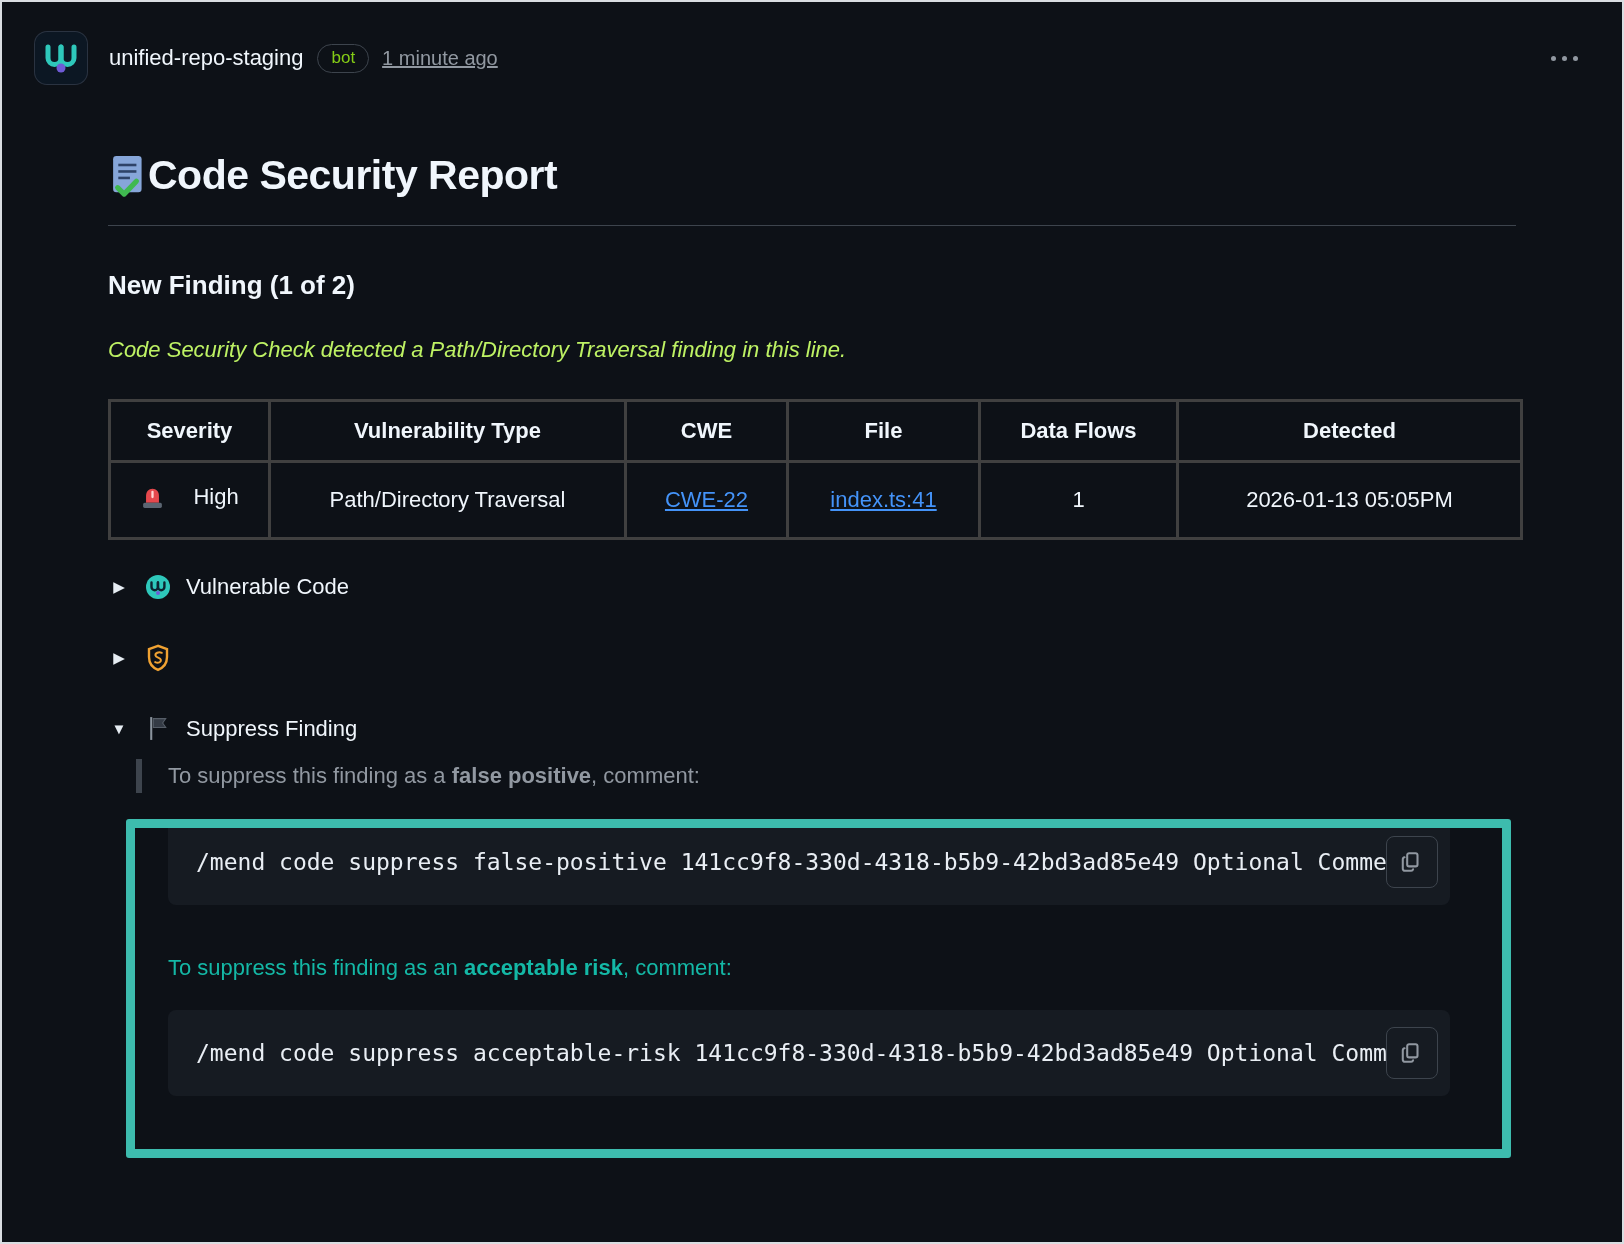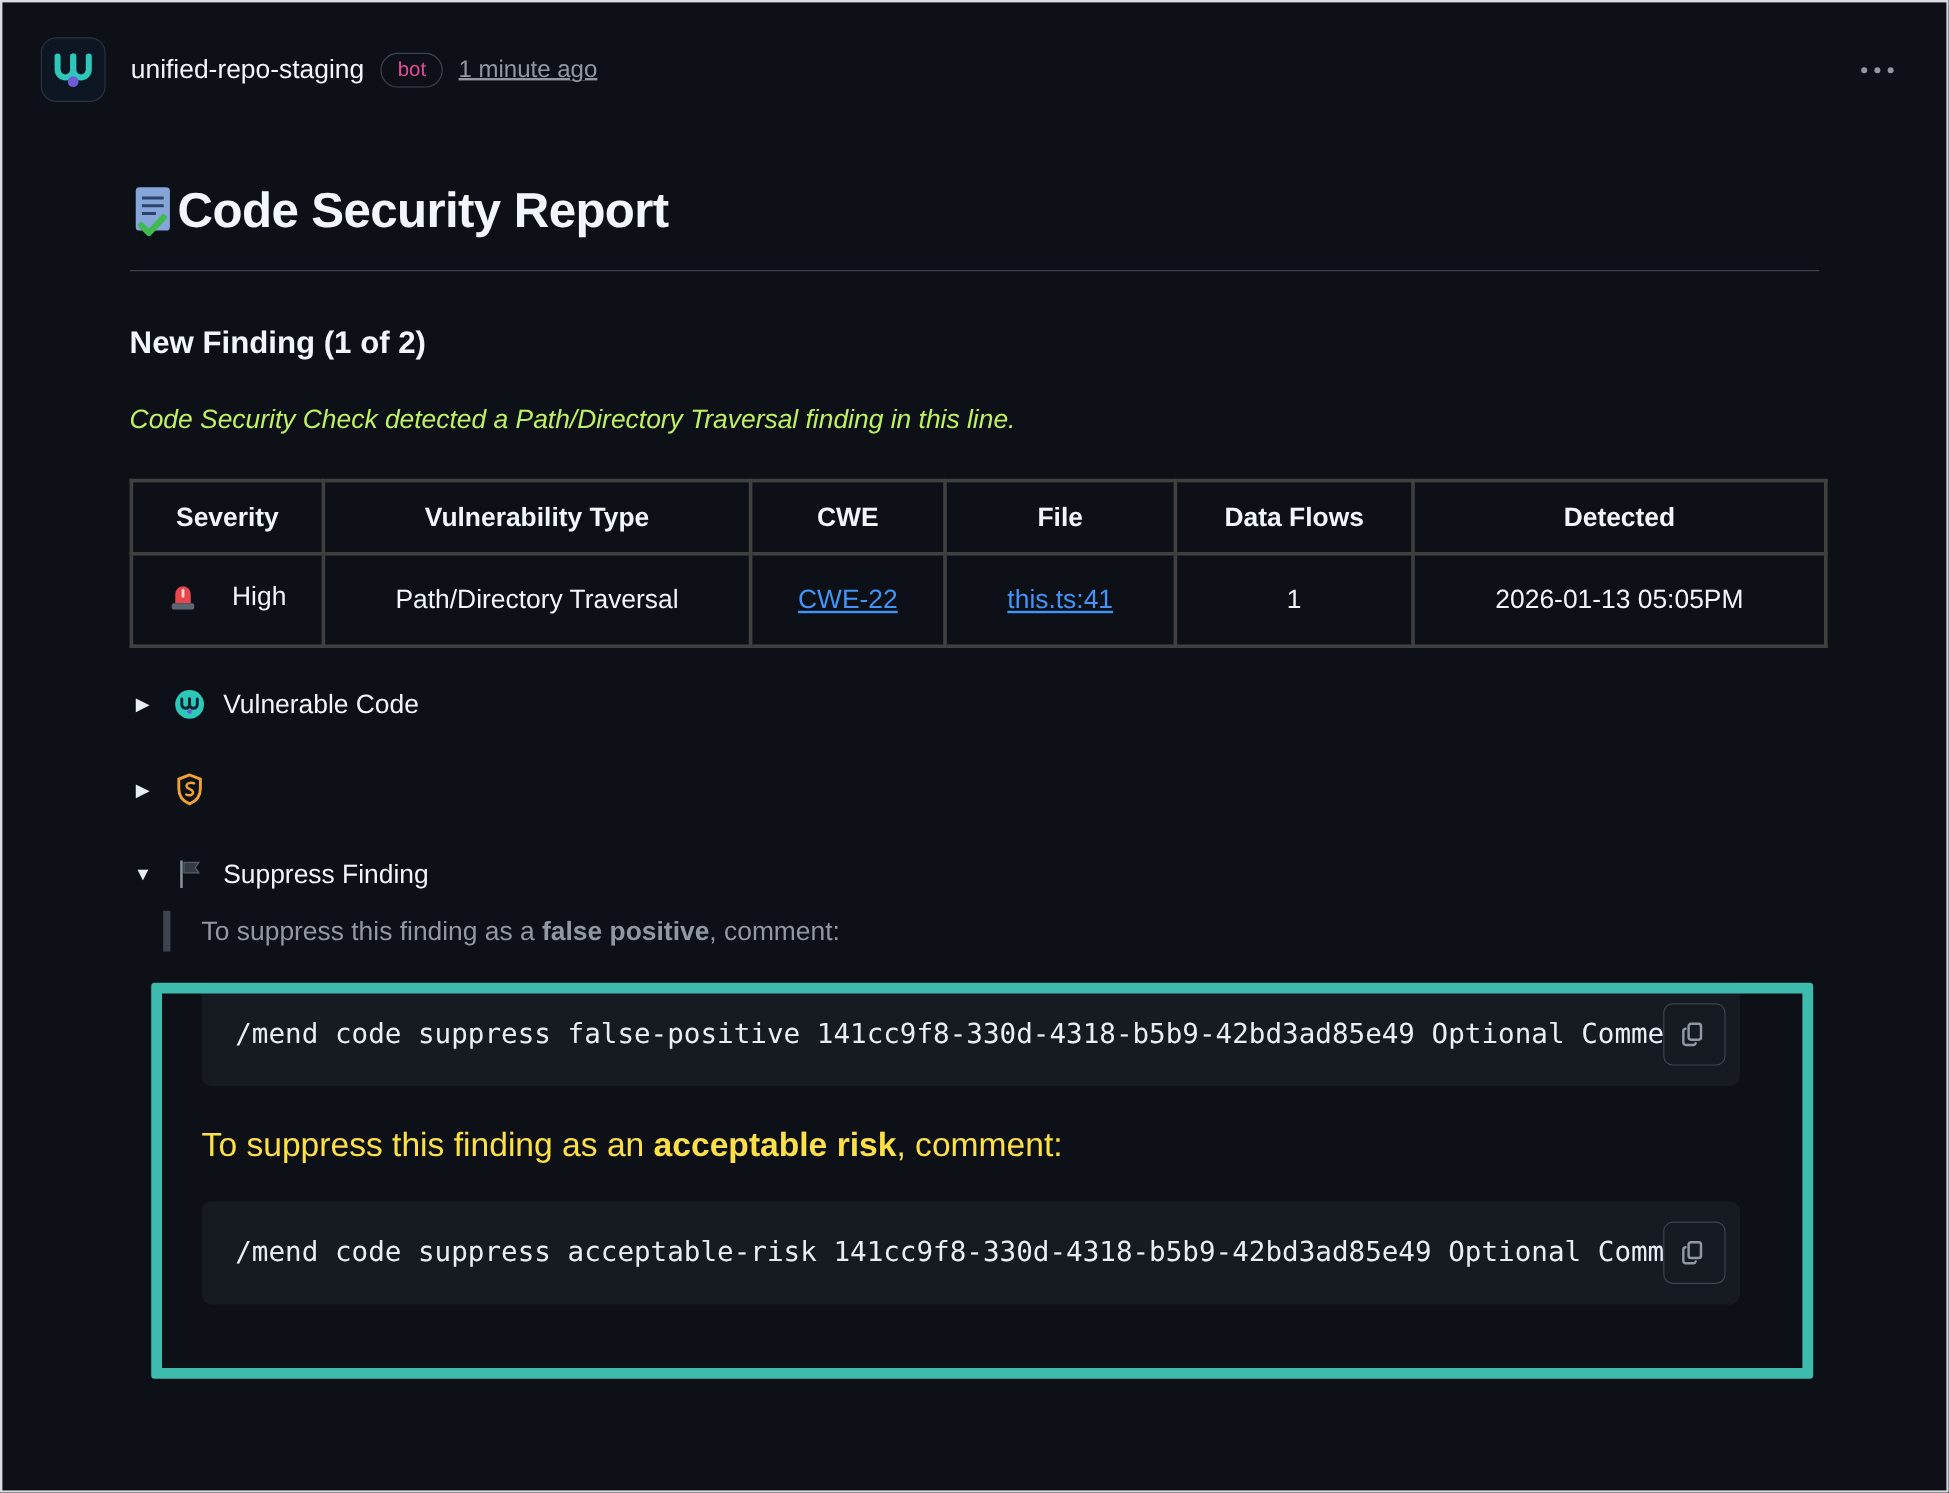--- a/index.html
+++ b/index.html
@@ -9,21 +9,21 @@
   .page { position:relative; width:1624px; height:1244px;
           background:#0d1117; border:2px solid #d9dde1; overflow:hidden; }
 
   
   .header { display:flex; align-items:center; padding:30px 36px 0 33px; }
   .avatar { width:52px; height:52px; border-radius:12px; background:#0c1723;
             display:flex; align-items:center; justify-content:center; flex:0 0 auto;
             box-shadow:0 0 0 1px #2a3341; cursor:pointer; }
   .username { margin-left:22px; font-size:22px; font-weight:400; color:#f0f6fc; cursor:pointer; }
   .bot-badge { margin-left:14px; border:1px solid #3d444d; border-radius:999px;
-               padding:3px 13px 4px; font-size:17px; color:#ec4899; }
+               padding:3px 13px 4px; font-size:17px; color:#84cc16; }
   .timestamp { margin-left:13px; color:#9198a1; font-size:20px;
                text-decoration:underline; cursor:pointer; }
   .kebab { margin-left:auto; display:flex; gap:6px; align-items:center; cursor:pointer; padding:8px; }
   .kebab i { width:5px; height:5px; border-radius:50%; background:#9198a1; display:block; }
 
   
   .content { margin:0 106px; }
   .title-row { display:flex; align-items:center; margin-top:68px; }
   .title-row h1 { font-size:41px; font-weight:700; letter-spacing:-0.5px; color:#f0f6fc; }
   hr.rule { border:none; border-top:1px solid #3d444d; margin-top:26px; }
@@ -46,21 +46,21 @@
   .details-row:first-of-type { margin-top:28px; }
   .arrow { width:22px; font-size:15px; color:#e6edf3; text-align:center; }
   .sec-icon { display:flex; align-items:center; justify-content:center; width:28px; }
 
   
   .suppress-content { margin-left:28px; }
   p.quote-line { border-left:6px solid #3d444d; padding-left:26px;
                  font-size:22px; color:#9198a1; margin-top:6px; line-height:1.55; }
   p.quote-line strong { font-weight:700; color:#9198a1; }
   .highlight-zone { position:relative; margin-left:32px; margin-top:14px; padding-bottom:62px; }
-  .plain-line { font-size:28px; color:#fde047; margin-top:28px; line-height:1.5; }
+  .plain-line { font-size:22px; color:#14b8a6; margin-top:46px; line-height:1.5; }
   .plain-line strong { font-weight:700; }
   .code-block { position:relative; margin-top:26px; margin-right:66px;
                 background:#161b22; border-radius:8px; padding:30px 70px 30px 28px;
                 font-family:"DejaVu Sans Mono","Liberation Mono",monospace;
                 font-size:23px; color:#e9eef4; white-space:nowrap; overflow:hidden; }
   .copy-btn { position:absolute; top:50%; right:12px; transform:translateY(-50%);
               width:52px; height:52px; border:1px solid #3d444d; border-radius:8px;
               background:#161b22; display:flex; align-items:center; justify-content:center;
               cursor:pointer; }
   .teal-frame { position:absolute; top:0; bottom:0; left:-42px; right:5px;
@@ -135,21 +135,21 @@
                 <rect x="3" y="17" width="18" height="5" rx="1.5" fill="#5b6572"></rect>
               </svg>
               <span>High</span>
             </span>
           </td>
           <td>Path/Directory Traversal</td>
           <td>
             <a class="tbl-link">CWE-22</a>
           </td>
           <td>
-            <a class="tbl-link">this.ts:41</a>
+            <a class="tbl-link">index.ts:41</a>
           </td>
           <td class="dataflows">1</td>
           <td>2026-01-13 05:05PM</td>
         </tr>
       </tbody>
     </table>
 
     <div class="details-row">
       <span class="arrow">▶</span>
       <span class="sec-icon">

